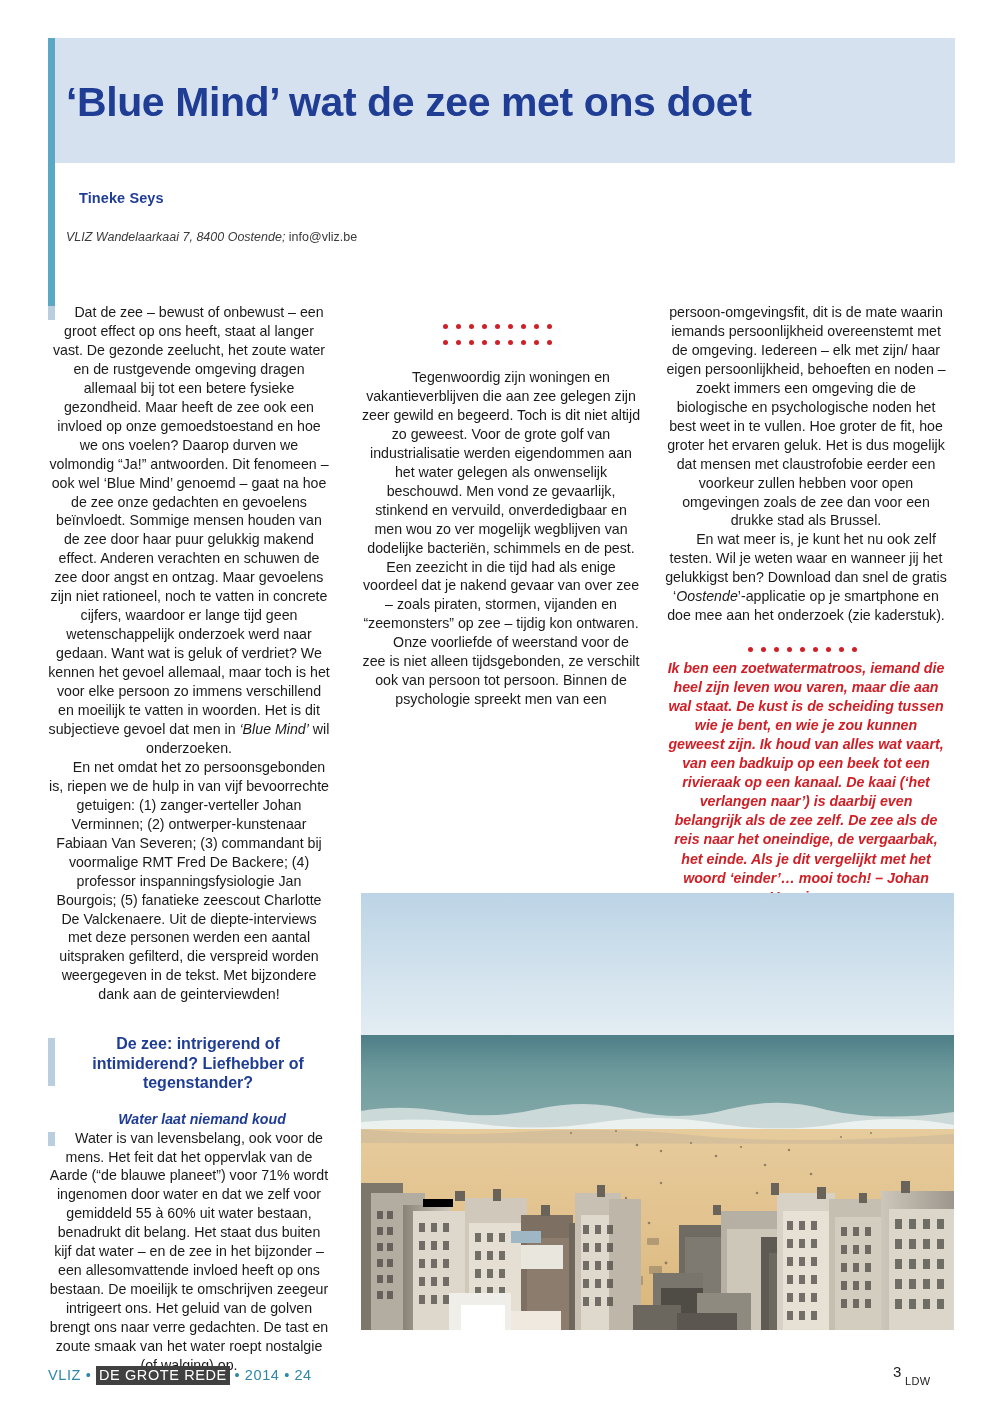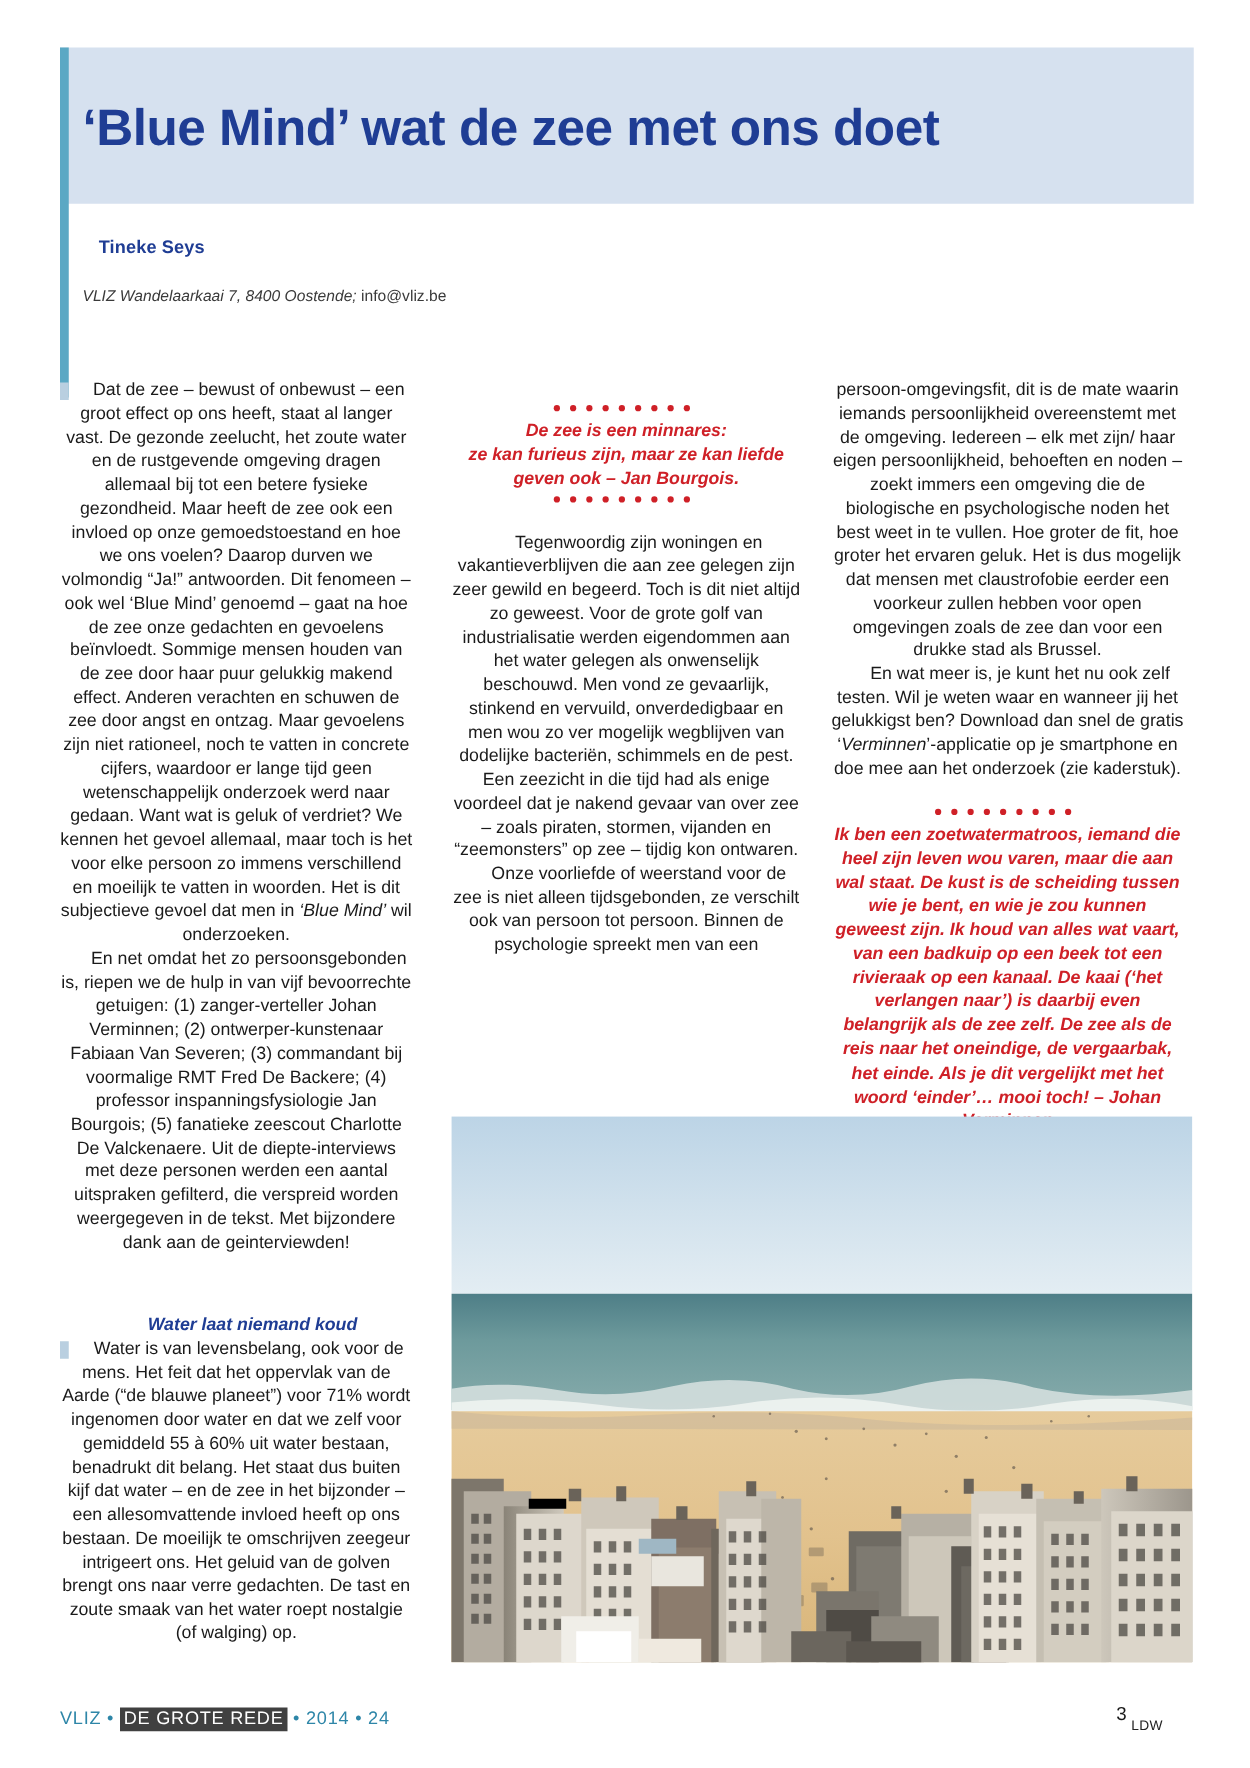--- a/index.html
+++ b/index.html
@@ -217,53 +217,54 @@
 <div class="col" id="col-1">
 
   <p class="first-par">
     <span class="par-marker"></span><span>Dat de zee – bewust of onbewust – een groot effect op ons heeft, staat al langer vast. De gezonde zeelucht, het zoute water en de rustgevende omgeving dragen allemaal bij tot een betere fysieke gezondheid. Maar heeft de zee ook een invloed op onze gemoedstoestand en hoe we ons voelen? Daarop durven we volmondig “Ja!” antwoorden. Dit fenomeen – ook wel ‘Blue Mind’ genoemd – gaat na hoe de zee onze gedachten en gevoelens beïnvloedt. Sommige mensen houden van de zee door haar puur gelukkig makend effect. Anderen verachten en schuwen de zee door angst en ontzag. Maar gevoelens zijn niet rationeel, noch te vatten in concrete cijfers, waardoor er lange tijd geen wetenschappelijk onderzoek werd naar gedaan. Want wat is geluk of verdriet? We kennen het gevoel allemaal, maar toch is het voor elke persoon zo immens verschillend en moeilijk te vatten in woorden. Het is dit subjectieve gevoel dat men in </span><span class="it">‘Blue Mind’</span><span> wil onderzoeken.</span>
   </p>
 
   <p class="indent">En net omdat het zo persoonsgebonden is, riepen we de hulp in van vijf bevoorrechte getuigen: (1) zanger-verteller Johan Verminnen; (2) ontwerper-kunstenaar Fabiaan Van Severen; (3) commandant bij voormalige RMT Fred De Backere; (4) professor inspanningsfysiologie Jan Bourgois; (5) fanatieke zeescout Charlotte De Valckenaere. Uit de diepte-interviews met deze personen werden een aantal uitspraken gefilterd, die verspreid worden weergegeven in de tekst. Met bijzondere dank aan de geinterviewden!</p>
 
   <div style="height:30px"></div>
 
+  <p class="blue-head" style="margin-left:18px;">
+    <span class="head-marker"></span><span>De zee: intrigerend of intimiderend? Liefhebber of tegenstander?</span>
+  </p>
 
   <div style="height:18px"></div>
 
   <p class="blue-sub" style="margin-left:26px;">Water laat niemand koud</p>
 
   <p class="first-par">
     <span class="par-marker"></span><span>Water is van levensbelang, ook voor de mens. Het feit dat het oppervlak van de Aarde (“de blauwe planeet”) voor 71% wordt ingenomen door water en dat we zelf voor gemiddeld 55 à 60% uit water bestaan, benadrukt dit belang. Het staat dus buiten kijf dat water – en de zee in het bijzonder – een allesomvattende invloed heeft op ons bestaan. De moeilijk te omschrijven zeegeur intrigeert ons. Het geluid van de golven brengt ons naar verre gedachten. De tast en zoute smaak van het water roept nostalgie (of walging) op.</span>
   </p>
 </div>
 
 <div class="col" id="col-2">
 
 
   <div style="height:21px"></div>
 
   <span class="dots"><i></i><i></i><i></i><i></i><i></i><i></i><i></i><i></i><i></i></span>
-  <p class="quote" style="white-space:pre-line;">De zee is een minnares:
-ze kan furieus zijn, maar ze kan liefde geven ook – Jan Bourgois.</p>
   <span class="dots" style="margin-top:4px;"><i></i><i></i><i></i><i></i><i></i><i></i><i></i><i></i><i></i></span>
 
   <div style="height:16px"></div>
 
 
   <p class="indent">Tegenwoordig zijn woningen en vakantieverblijven die aan zee gelegen zijn zeer gewild en begeerd. Toch is dit niet altijd zo geweest. Voor de grote golf van industrialisatie werden eigendommen aan het water gelegen als onwenselijk beschouwd. Men vond ze gevaarlijk, stinkend en vervuild, onverdedigbaar en men wou zo ver mogelijk wegblijven van dodelijke bacteriën, schimmels en de pest. Een zeezicht in die tijd had als enige voordeel dat je nakend gevaar van over zee – zoals piraten, stormen, vijanden en “zeemonsters” op zee – tijdig kon ontwaren.</p>
   <p class="indent">Onze voorliefde of weerstand voor de zee is niet alleen tijdsgebonden, ze verschilt ook van persoon tot persoon. Binnen de psychologie spreekt men van een</p>
 </div>
 
 <div class="col" id="col-3">
 
   <p>persoon-omgevingsfit, dit is de mate waarin iemands persoonlijkheid overeenstemt met de omgeving. Iedereen – elk met zijn/ haar eigen persoonlijkheid, behoeften en noden – zoekt immers een omgeving die de biologische en psychologische noden het best weet in te vullen. Hoe groter de fit, hoe groter het ervaren geluk. Het is dus mogelijk dat mensen met claustrofobie eerder een voorkeur zullen hebben voor open omgevingen zoals de zee dan voor een drukke stad als Brussel.</p>
 
   <p class="indent">
-    <span>En wat meer is, je kunt het nu ook zelf testen. Wil je weten waar en wanneer jij het gelukkigst ben? Download dan snel de gratis ‘</span><span class="it">Verminnen</span><span>’-applicatie op je smartphone en doe mee aan het onderzoek (zie kaderstuk).</span>
+    <span>En wat meer is, je kunt het nu ook zelf testen. Wil je weten waar en wanneer jij het gelukkigst ben? Download dan snel de gratis ‘</span><span class="it">Oostende</span><span>’-applicatie op je smartphone en doe mee aan het onderzoek (zie kaderstuk).</span>
   </p>
 
   <div style="height:22px"></div>
 
   <span class="dots"><i></i><i></i><i></i><i></i><i></i><i></i><i></i><i></i><i></i></span>
   <p class="quote">Ik ben een zoetwatermatroos, iemand die heel zijn leven wou varen, maar die aan wal staat. De kust is de scheiding tussen wie je bent, en wie je zou kunnen geweest zijn. Ik houd van alles wat vaart, van een badkuip op een beek tot een rivieraak op een kanaal. De kaai (‘het verlangen naar’) is daarbij even belangrijk als de zee zelf. De zee als de reis naar het oneindige, de vergaarbak, het einde. Als je dit vergelijkt met het woord ‘einder’… mooi toch! – Johan Verminnen</p>
   <span class="dots" style="margin-top:4px;"><i></i><i></i><i></i><i></i><i></i><i></i><i></i><i></i><i></i></span>
 </div>
 
 <div id="photo-wrap">

